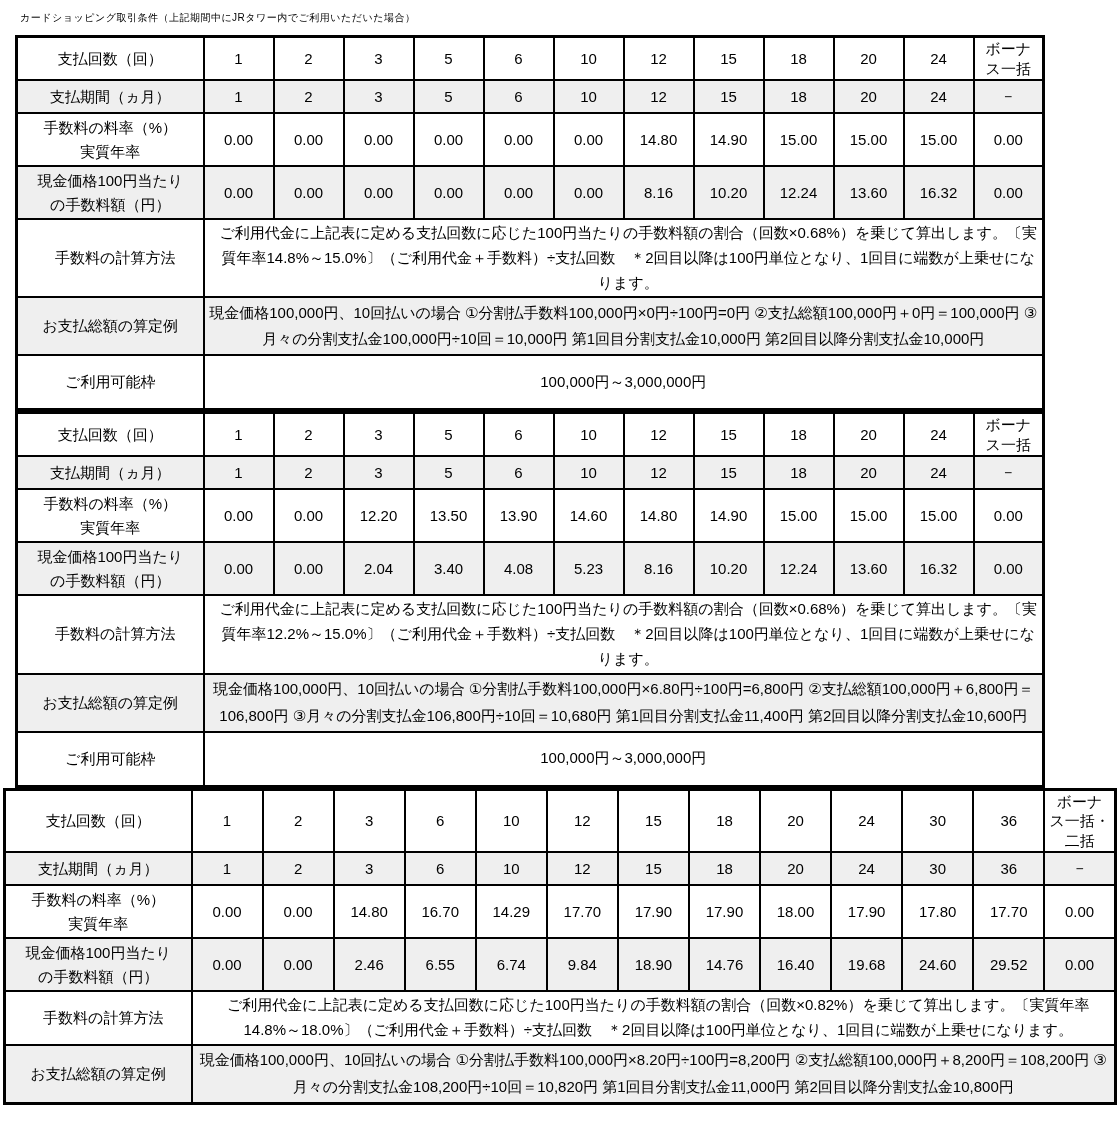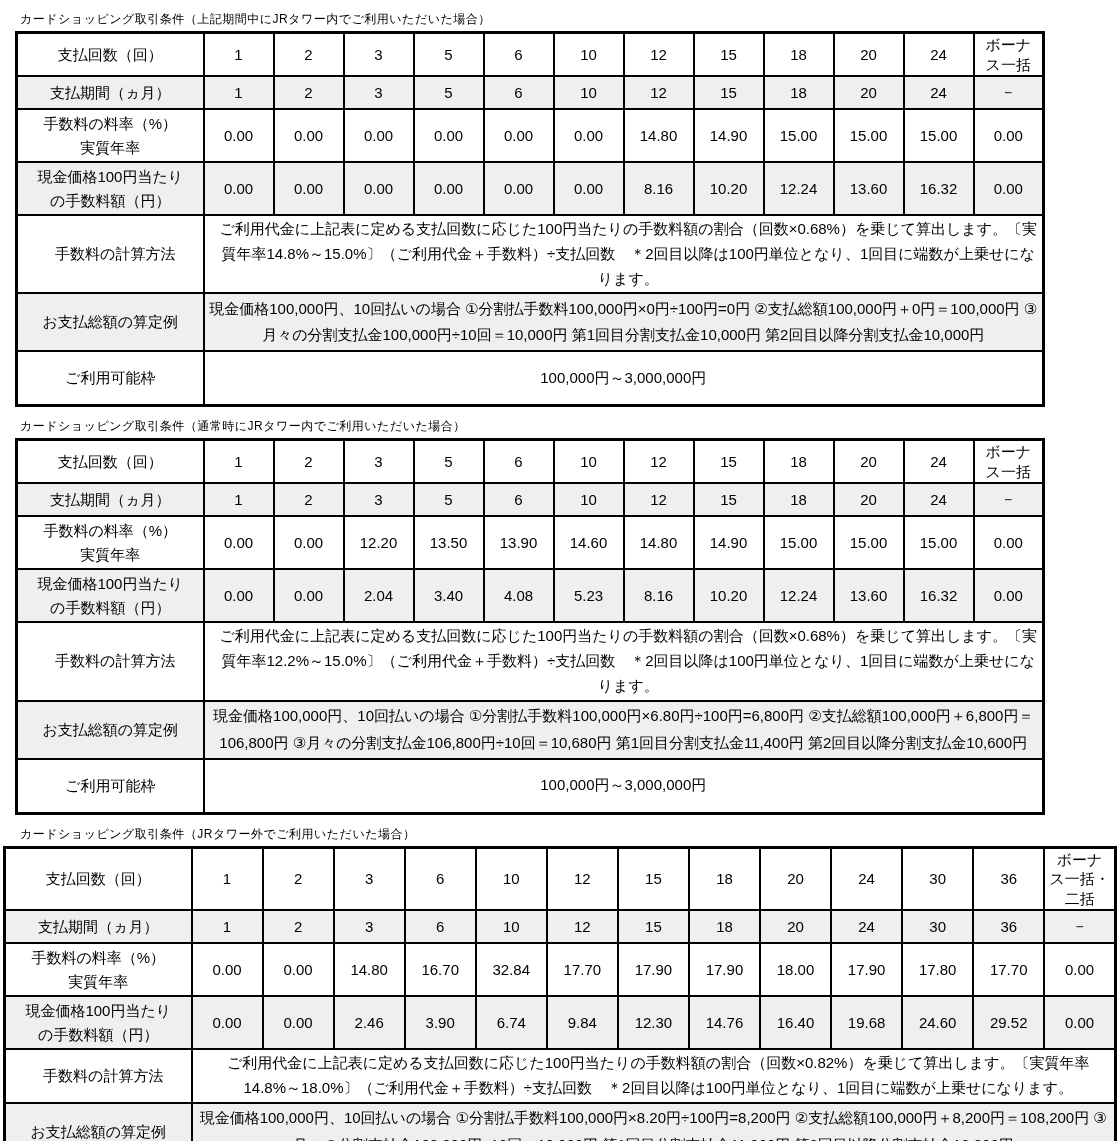--- a/index.html
+++ b/index.html
@@ -6,24 +6,24 @@
     margin: 0;
     padding: 0;
     background: #ffffff;
     font-family: "Liberation Sans", "DejaVu Sans", sans-serif;
     color: #000000;
     width: 1120px;
   }
   .page { width: 1120px; }
   .section { }
   .section-title {
-    font-size: 12px;
+    font-size: 10px;
     font-weight: normal;
     margin: 0;
-    padding: 11px 0 3px 20px;
+    padding: 11px 0 10px 20px;
     letter-spacing: 0.5px;
   }
   .sec-narrow table { margin-left: 15px; width: 1030px; }
   .sec-wide   table { margin-left: 3px;  width: 1114px; }
   table.terms {
     border-collapse: collapse;
     border: 3px solid #000;
     table-layout: fixed;
   }
   table.terms td {
@@ -152,21 +152,20 @@
       </tr>
       <tr class="r-limit">
         <td class="lbl">ご利用可能枠</td>
         <td class="limittext" colspan="12">100,000円～3,000,000円</td>
       </tr>
     </tbody>
       </table>
   </div>
 
   <div class="section sec-narrow">
-    <h2 class="section-title">カードショッピング取引条件（通常時にJRタワー内でご利用いただいた場合）</h2>
     <table class="terms">
       <colgroup>
           <col class="c-label">
           <col span="12">
         </colgroup>
       <tbody>
           <tr class="r-counts">
         <td class="lbl">支払回数（回）</td>
         <td>1</td>
         <td>2</td>
@@ -236,21 +235,20 @@
       </tr>
       <tr class="r-limit">
         <td class="lbl">ご利用可能枠</td>
         <td class="limittext" colspan="12">100,000円～3,000,000円</td>
       </tr>
     </tbody>
       </table>
   </div>
 
   <div class="section sec-wide">
-    <h2 class="section-title">カードショッピング取引条件（JRタワー外でご利用いただいた場合）</h2>
     <table class="terms">
       <colgroup>
           <col class="c-label">
           <col span="13">
         </colgroup>
       <tbody>
           <tr class="r-counts">
         <td class="lbl">支払回数（回）</td>
         <td>1</td>
         <td>2</td>
@@ -281,39 +279,39 @@
         <td>30</td>
         <td>36</td>
         <td>－</td>
       </tr>
       <tr class="r-rates">
         <td class="lbl"><span>手数料の料率（%）</span><br><span>実質年率</span></td>
         <td>0.00</td>
         <td>0.00</td>
         <td>14.80</td>
         <td>16.70</td>
-        <td>32.84</td>
+        <td>14.29</td>
         <td>17.70</td>
         <td>17.90</td>
         <td>17.90</td>
         <td>18.00</td>
         <td>17.90</td>
         <td>17.80</td>
         <td>17.70</td>
         <td>0.00</td>
       </tr>
       <tr class="r-fees shade">
         <td class="lbl"><span>現金価格100円当たり</span><br><span>の手数料額（円）</span></td>
         <td>0.00</td>
         <td>0.00</td>
         <td>2.46</td>
-        <td>3.90</td>
+        <td>6.55</td>
         <td>6.74</td>
         <td>9.84</td>
-        <td>12.30</td>
+        <td>18.90</td>
         <td>14.76</td>
         <td>16.40</td>
         <td>19.68</td>
         <td>24.60</td>
         <td>29.52</td>
         <td>0.00</td>
       </tr>
       <tr class="r-calc">
         <td class="lbl">手数料の計算方法</td>
         <td class="longtext" colspan="13">ご利用代金に上記表に定める支払回数に応じた100円当たりの手数料額の割合（回数×0.82%）を乗じて算出します。〔実質年率14.8%～18.0%〕（ご利用代金＋手数料）÷支払回数　＊2回目以降は100円単位となり、1回目に端数が上乗せになります。</td>

